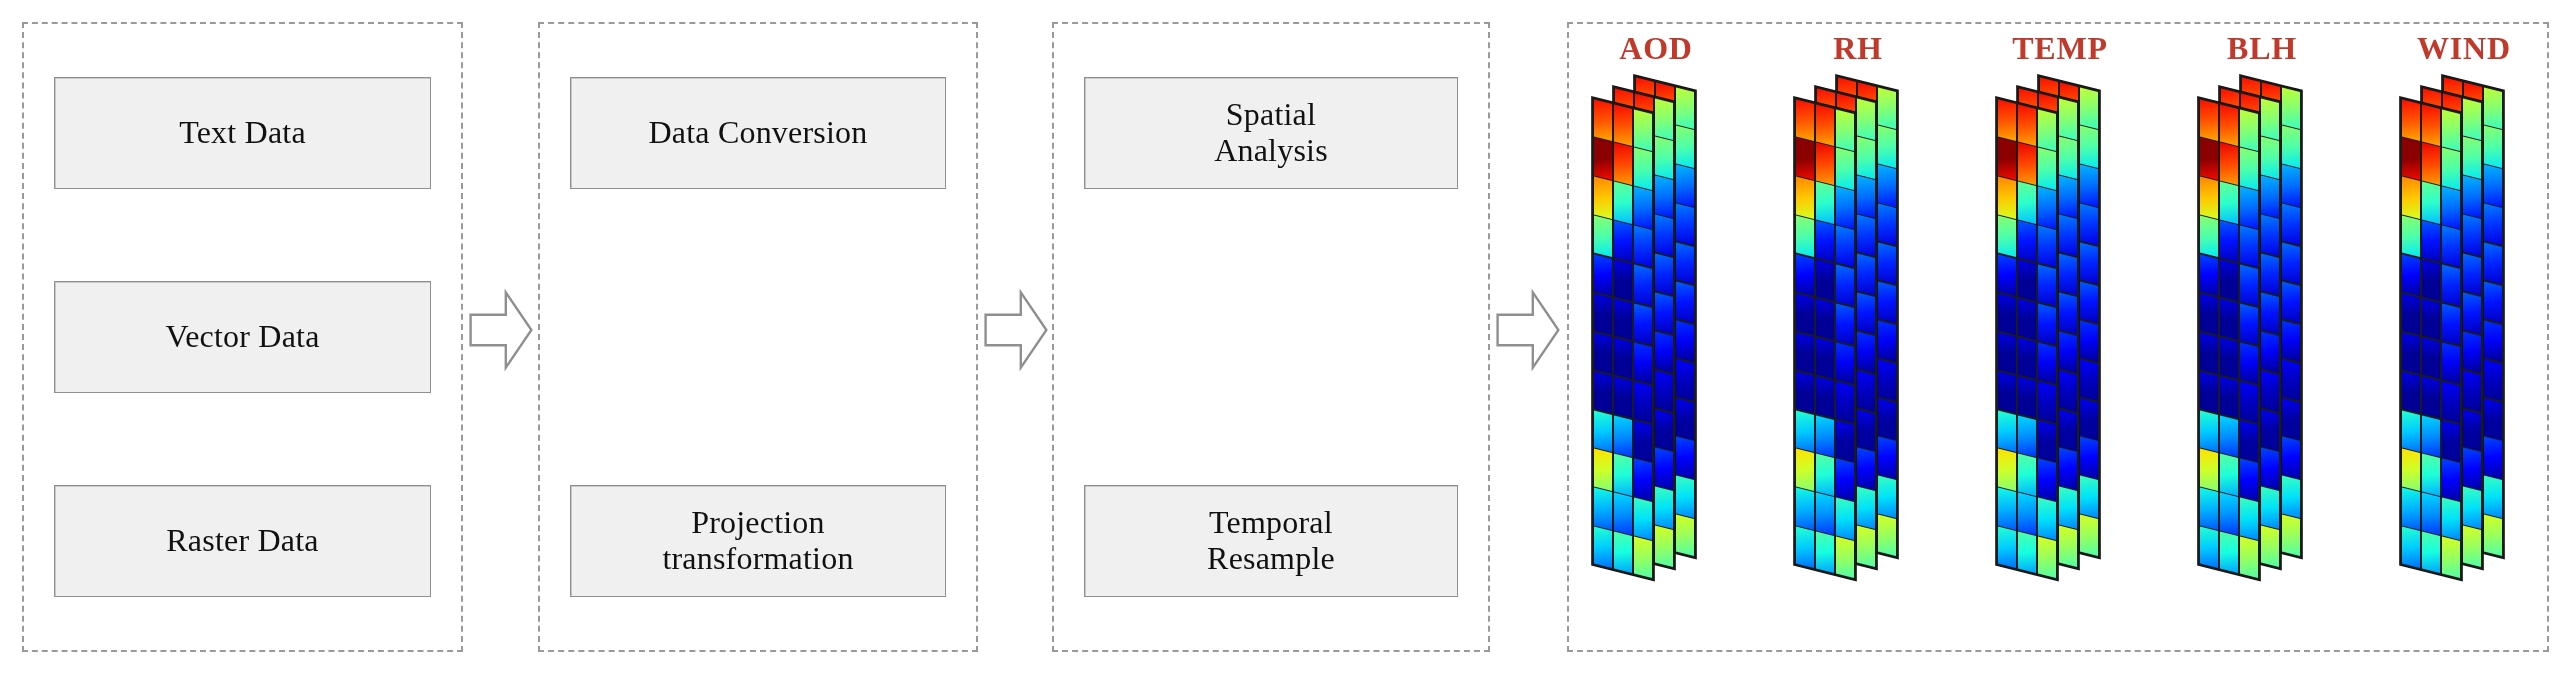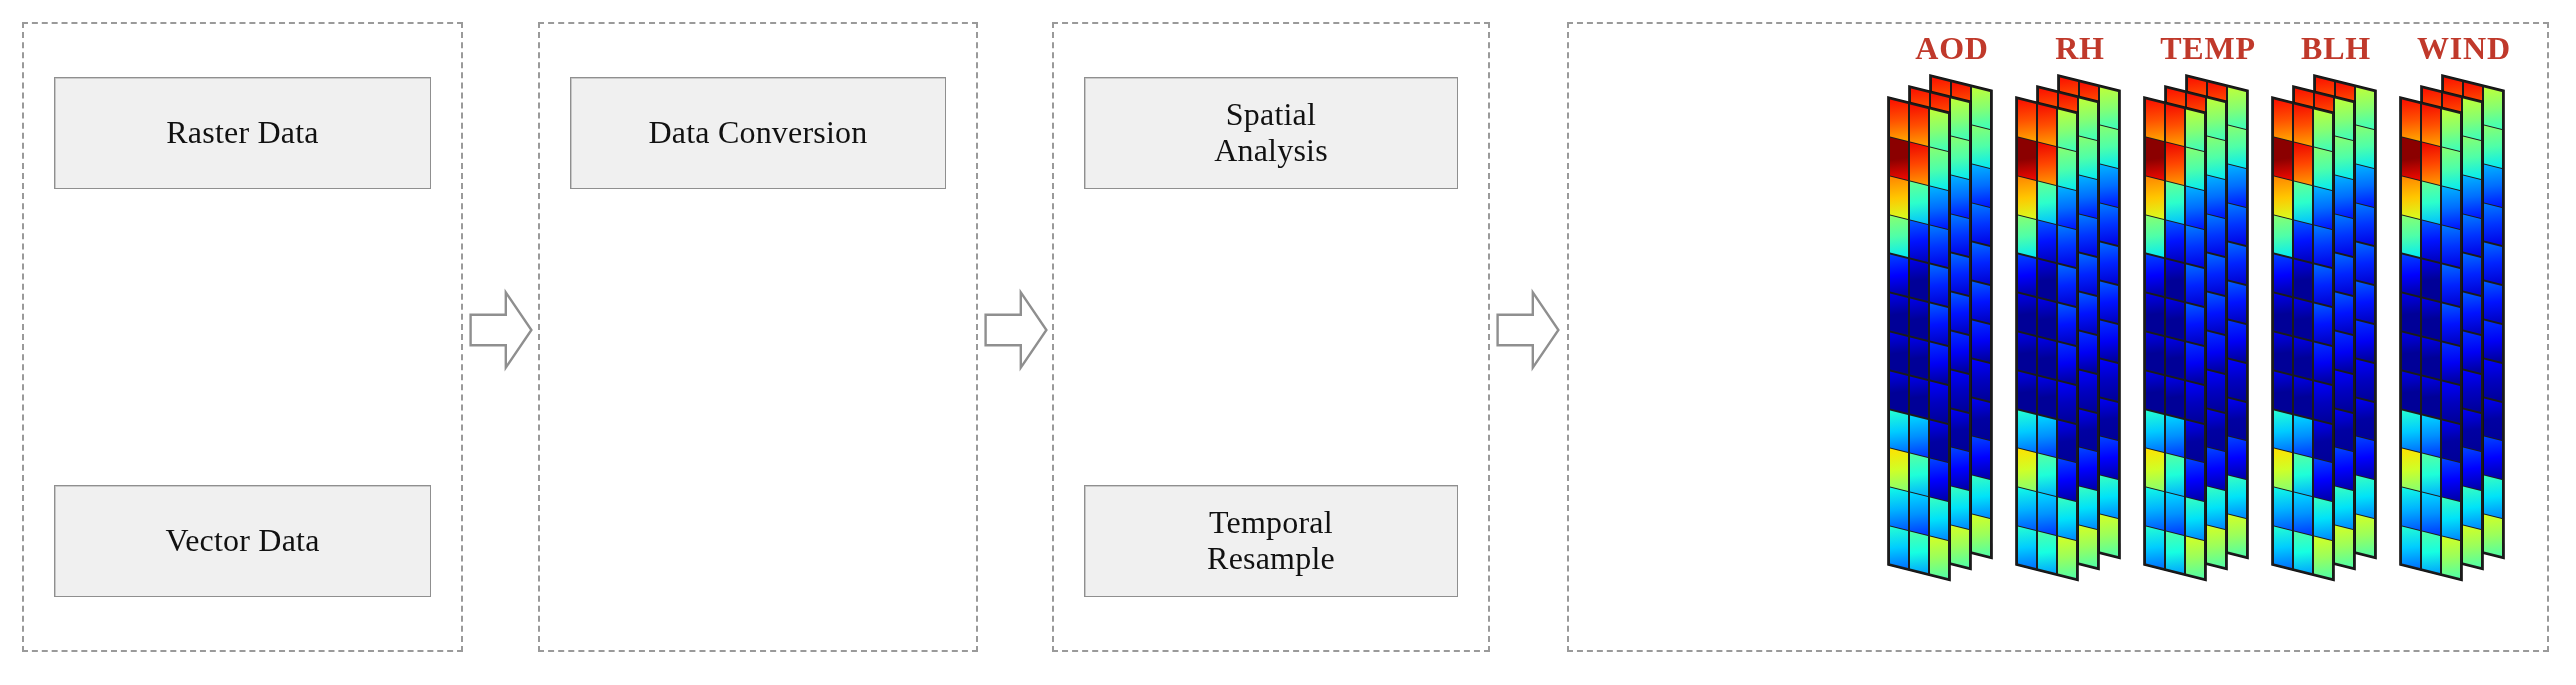--- a/index.html
+++ b/index.html
@@ -34,33 +34,36 @@
   .sheet .cells{display:grid;grid-template-columns:repeat(3,1fr);
                 grid-template-rows:repeat(12,1fr);
                 gap:1.6px;padding:1.6px;width:100%;height:100%;box-sizing:border-box;}
   .cell{background:#2b6fe0;}
 </style>
 </head>
 <body>
 
 <div class="panel" style="left:21.6px;top:22.4px;width:441px;height:630px;"></div>
 <div class="stage" style="left:54px;top:77px;width:377px;height:520px;">
+  <div class="node" style="width:100%;height:112px;">Text Data</div>
+  <div class="node" style="width:100%;height:112px;">Vector Data</div>
   <div class="node" style="width:100%;height:112px;">Raster Data</div>
-  <div class="node" style="width:100%;height:112px;">Vector Data</div>
 </div>
 
 <div class="arrow" style="left:469px;top:286px;width:64px;height:88px;">
   <svg width="64" height="88" viewBox="0 0 80 110">
     <polygon points="2,36 46,36 46,8 78,55 46,102 46,74 2,74" fill="#ffffff" stroke="#8f8f8f" stroke-width="3" stroke-linejoin="miter"></polygon>
   </svg>
 </div>
 
 <div class="panel" style="left:538px;top:22.4px;width:440px;height:630px;"></div>
 <div class="stage" style="left:570px;top:77px;width:376px;height:520px;">
   <div class="node" style="width:100%;height:112px;white-space:pre-line;">Data Conversion</div>
+  <div class="node" style="width:100%;height:112px;white-space:pre-line;">Projection
+transformation</div>
 </div>
 
 <div class="arrow" style="left:984px;top:286px;width:64px;height:88px;">
   <svg width="64" height="88" viewBox="0 0 80 110">
     <polygon points="2,36 46,36 46,8 78,55 46,102 46,74 2,74" fill="#ffffff" stroke="#8f8f8f" stroke-width="3" stroke-linejoin="miter"></polygon>
   </svg>
 </div>
 
 <div class="panel" style="left:1052px;top:22.4px;width:438px;height:630px;"></div>
 <div class="stage" style="left:1084px;top:77px;width:374px;height:520px;">
@@ -71,21 +74,21 @@
 </div>
 
 <div class="arrow" style="left:1496px;top:286px;width:64px;height:88px;">
   <svg width="64" height="88" viewBox="0 0 80 110">
     <polygon points="2,36 46,36 46,8 78,55 46,102 46,74 2,74" fill="#ffffff" stroke="#8f8f8f" stroke-width="3" stroke-linejoin="miter"></polygon>
   </svg>
 </div>
 
 <div class="panel" style="left:1567px;top:22.4px;width:982px;height:630px;"></div>
 
-<div class="rasters" style="left:1592px;top:30px;width:936px;height:608px;justify-content:flex-end;">
+<div class="rasters" style="left:1592px;top:30px;width:936px;height:608px;justify-content:space-between;">
     <div class="stackwrap">
       <div class="rlabel" style="color: rgb(192, 57, 43);">AOD</div>
       <div class="stack" style="width: 128px; height: 540px; margin-top: 14.4px;">
         <div class="sheet" style="left: 42px; top: -6.4px; width: 62px; height: 468px; z-index: 1;">
           <div class="cells" style="grid-template-columns: repeat(3, 1fr); grid-template-rows: repeat(12, 1fr);">
             <div class="cell" style="background: linear-gradient(160deg, rgb(251, 15, 0), rgb(255, 82, 0), rgb(255, 167, 0));"></div>
             <div class="cell" style="background: linear-gradient(160deg, rgb(246, 12, 0), rgb(255, 78, 0), rgb(255, 163, 0));"></div>
             <div class="cell" style="background: linear-gradient(160deg, rgb(190, 255, 56), rgb(133, 255, 114), rgb(59, 255, 188));"></div>
             <div class="cell" style="background: linear-gradient(160deg, rgb(139, 0, 0), rgb(139, 0, 0), rgb(243, 9, 0));"></div>
             <div class="cell" style="background: linear-gradient(160deg, rgb(236, 4, 0), rgb(255, 70, 0), rgb(255, 155, 0));"></div>

